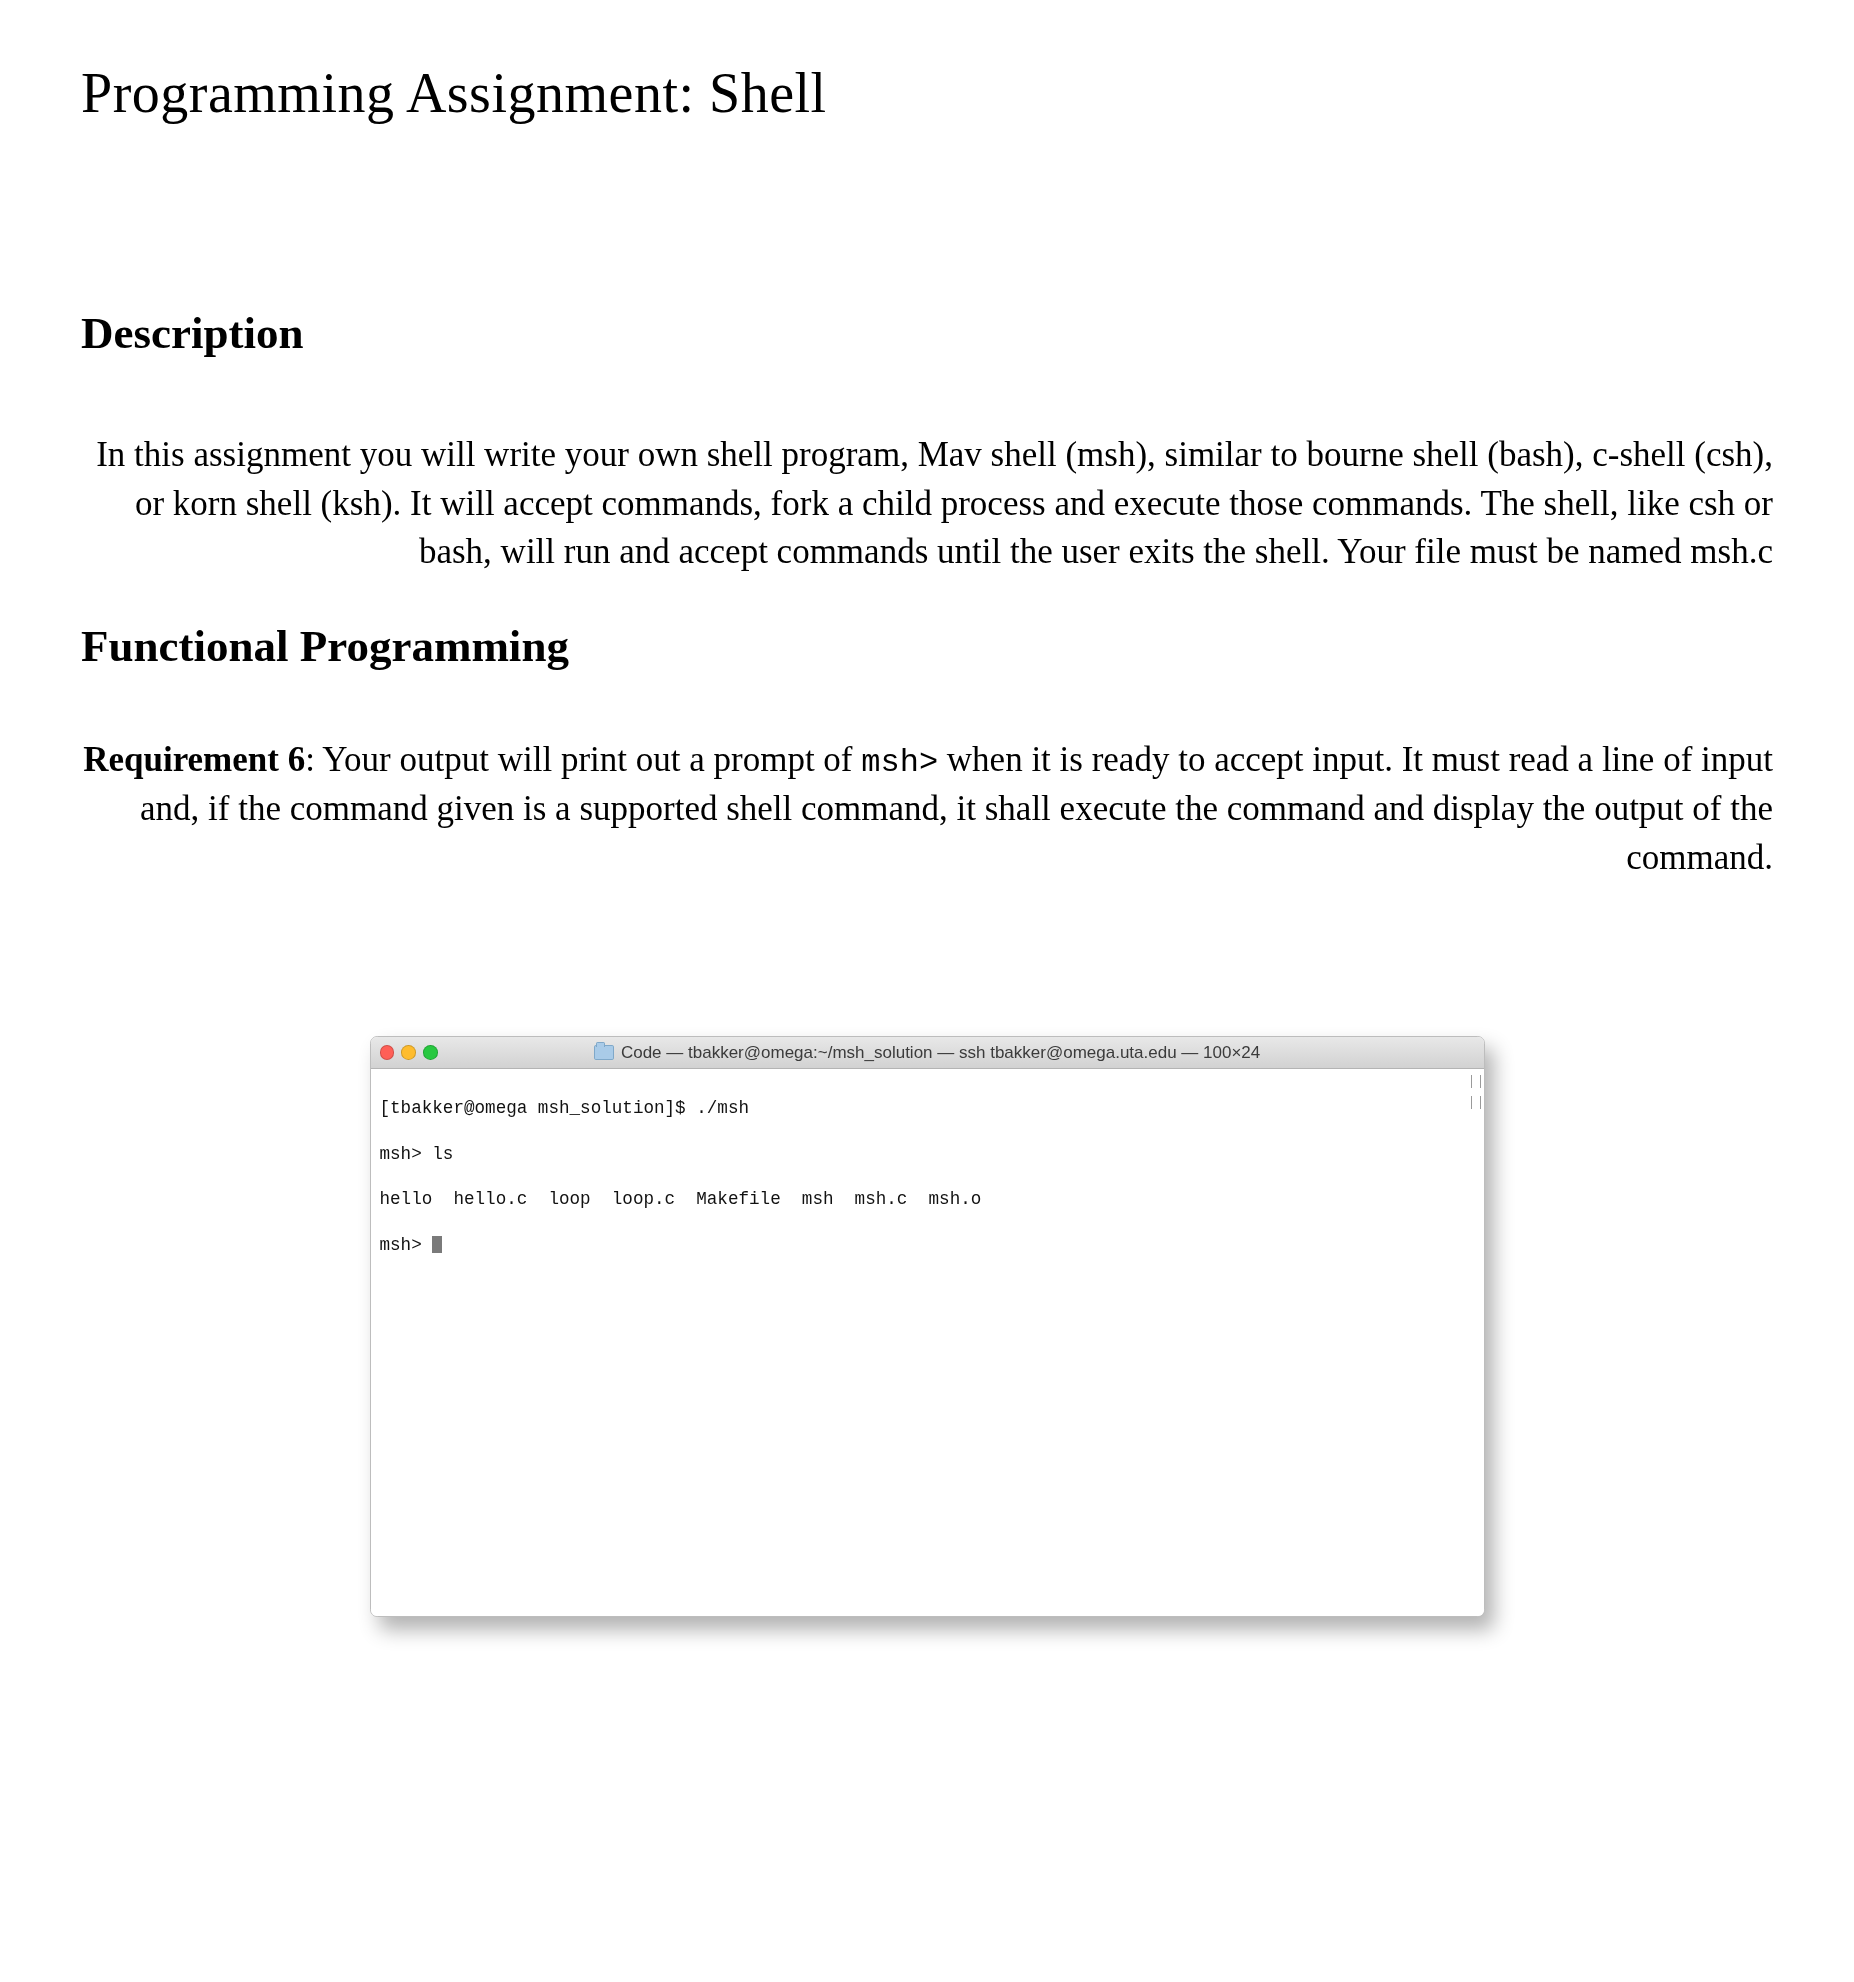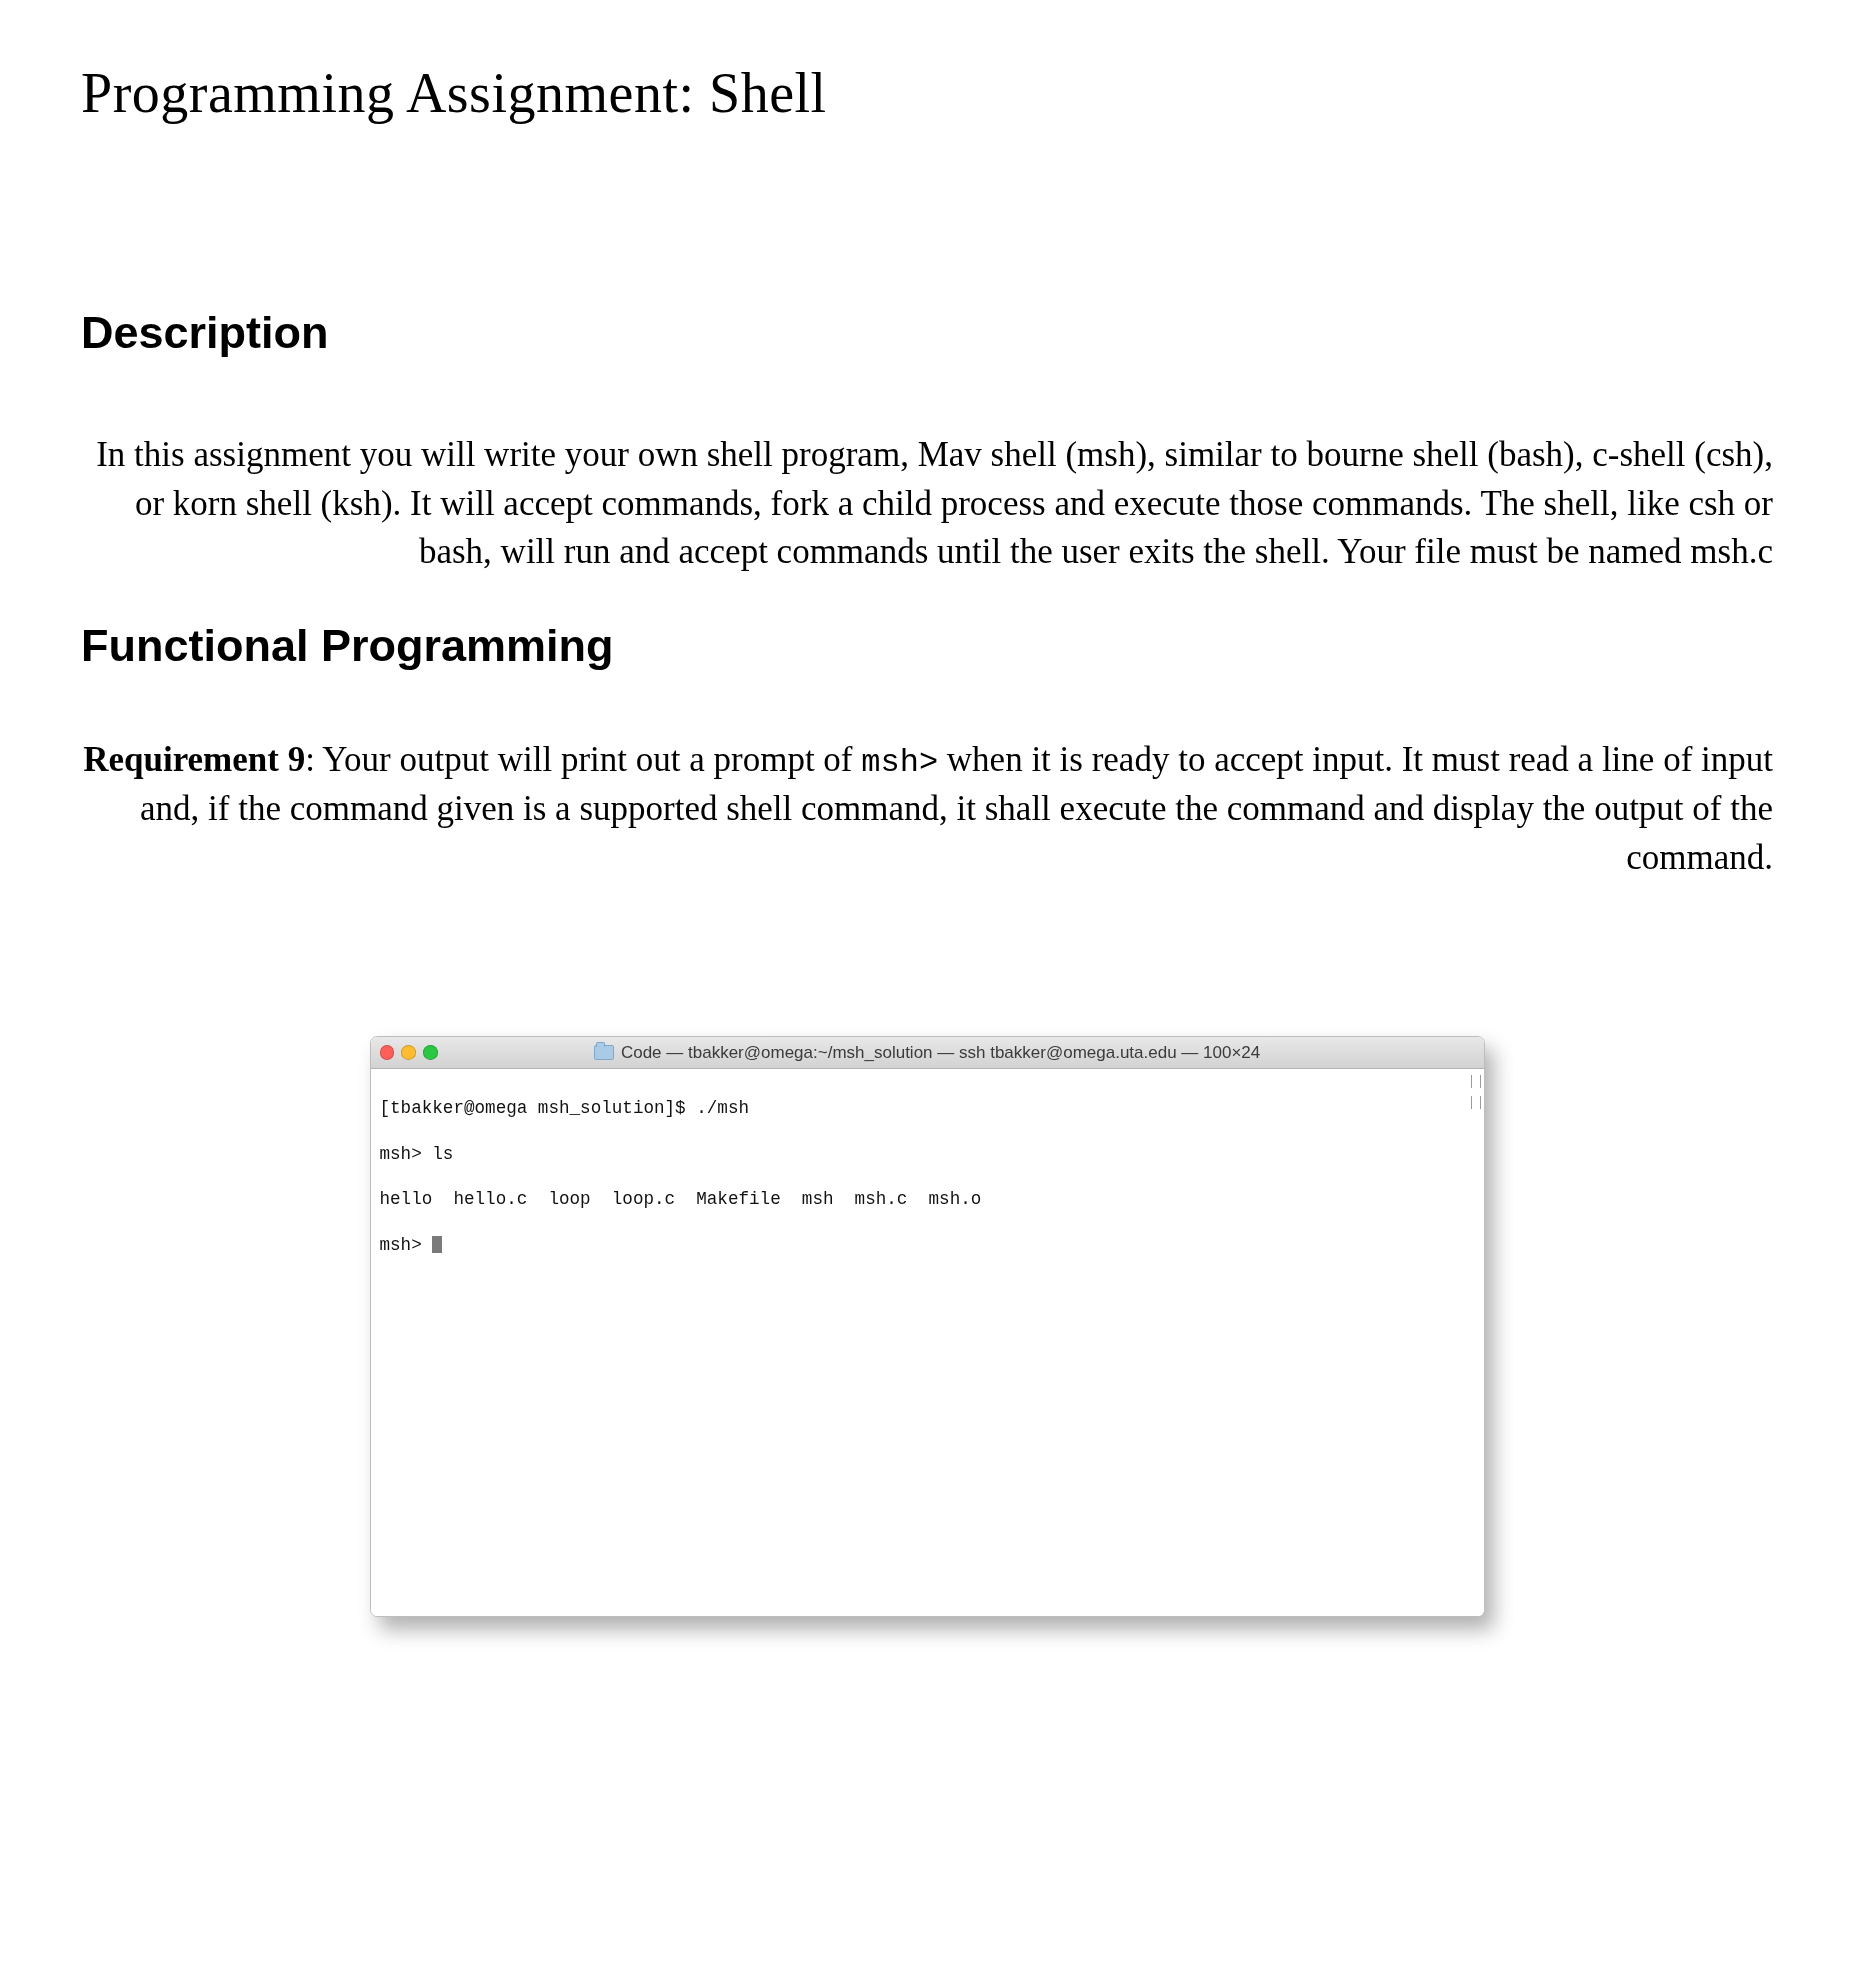--- a/index.html
+++ b/index.html
@@ -23,21 +23,21 @@
   }
   h1.doc-title {
     font-family: "Liberation Serif", serif;
     font-size: 56px;
     font-weight: normal;
     letter-spacing: 0.5px;
     margin: 25px 0 0 0;
     line-height: 1.15;
   }
   h2.section-heading {
-    font-family: Liberation Sans, sans-serif;
+    font-family: Liberation Serif, serif;
     font-size: 45px;
     font-weight: bold;
     margin: 0;
     line-height: 1.2;
   }
   .spacer-after-title { height: 181px; }
   .spacer-after-desc-heading { height: 71px; }
   .spacer-after-para { height: 43px; }
   .spacer-after-req-heading { height: 63px; }
   p.body-text {
@@ -178,21 +178,21 @@
   <div class="spacer-after-desc-heading"></div>
 
   <p class="body-text">In this assignment you will write your own shell program, Mav shell (msh), similar to bourne shell (bash), c-shell (csh), or korn shell (ksh). It will accept commands, fork a child process and execute those commands. The shell, like csh or bash, will run and accept commands until the user exits the shell. Your file must be named msh.c</p>
 
   <div class="spacer-after-para"></div>
 
   <h2 class="section-heading">Functional Programming</h2>
 
   <div class="spacer-after-req-heading"></div>
 
-  <p class="body-text"><span class="req-label">Requirement 9</span><span>: Your output will print out a prompt of </span><span class="mono">msh&gt;</span><span> when it is ready to accept input. It must read a line of input and, if the command given is a supported shell command, it shall execute the command and display the output of the command.</span></p>
+  <p class="body-text"><span class="req-label">Requirement 6</span><span>: Your output will print out a prompt of </span><span class="mono">msh&gt;</span><span> when it is ready to accept input. It must read a line of input and, if the command given is a supported shell command, it shall execute the command and display the output of the command.</span></p>
 
   <div class="terminal-wrap">
     <div class="terminal-window">
 
       <div class="titlebar">
         <div class="traffic">
           <span class="dot red"></span>
           <span class="dot yellow"></span>
           <span class="dot green"></span>
         </div>

